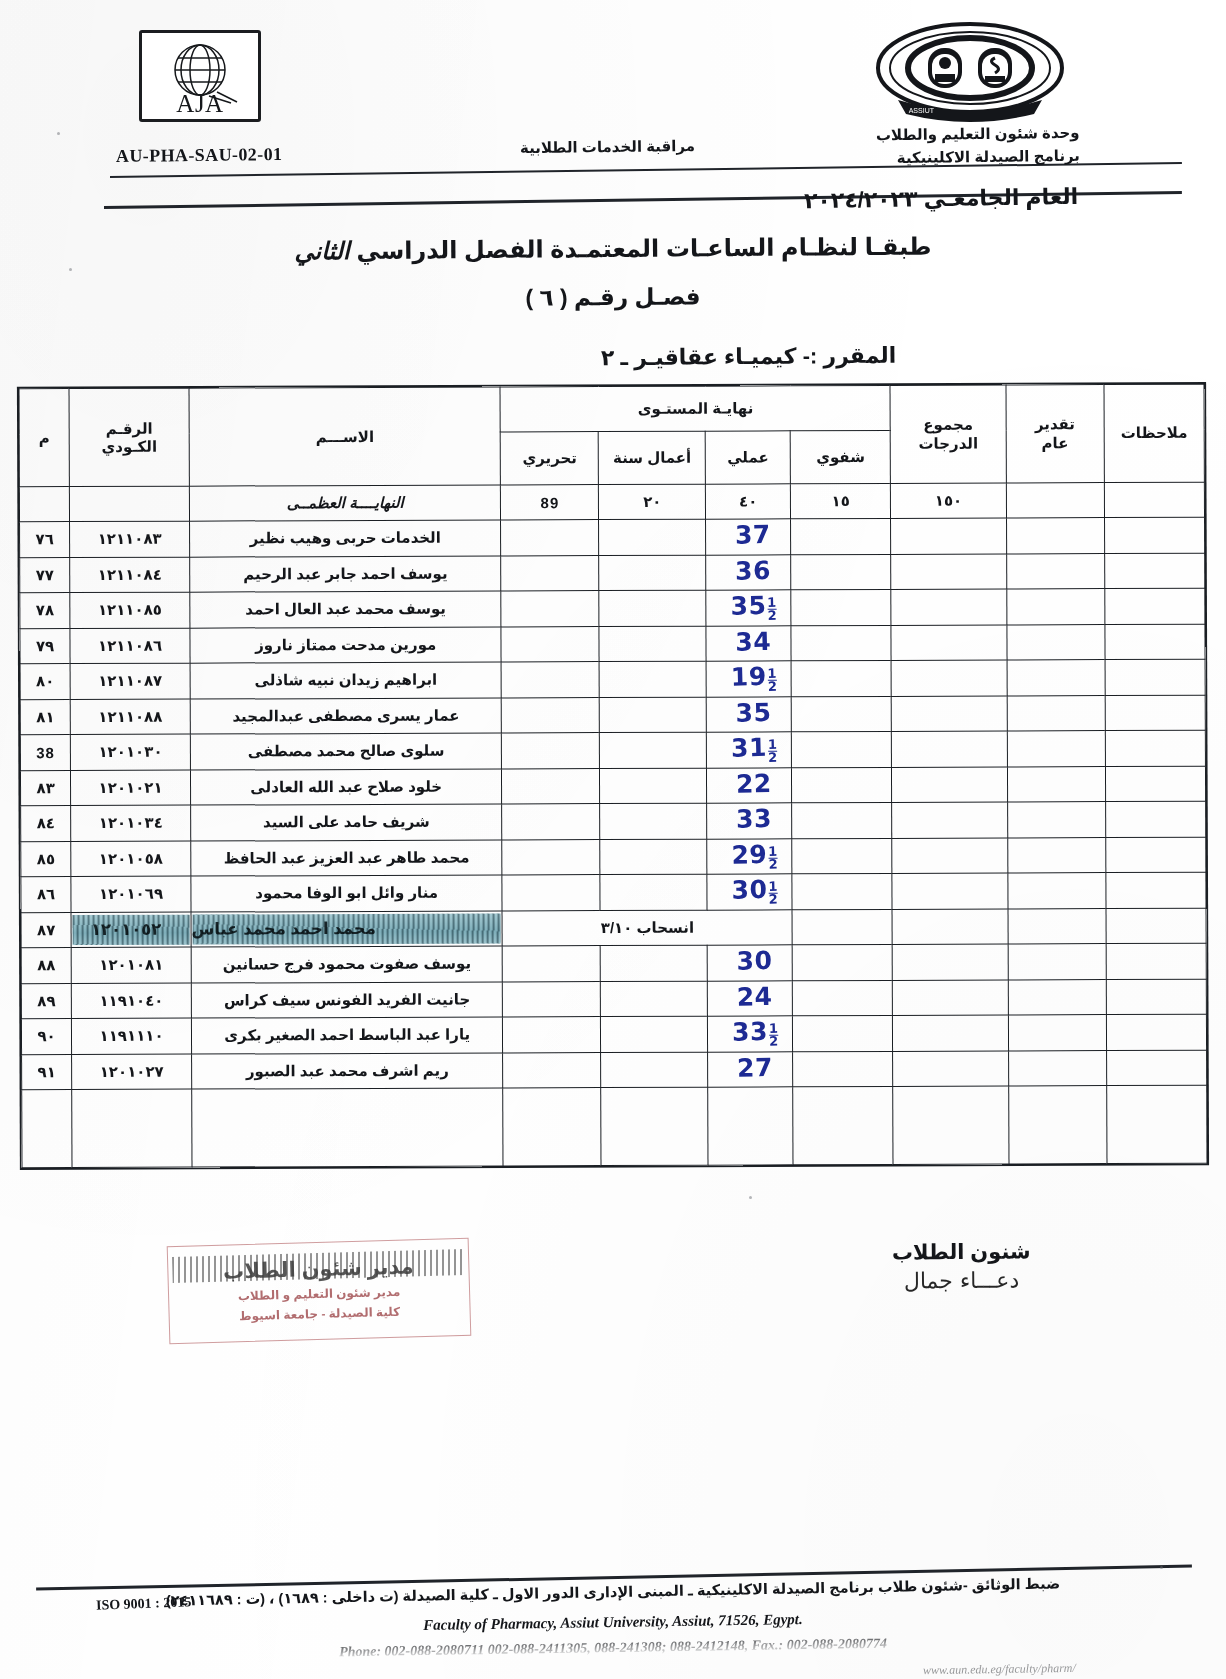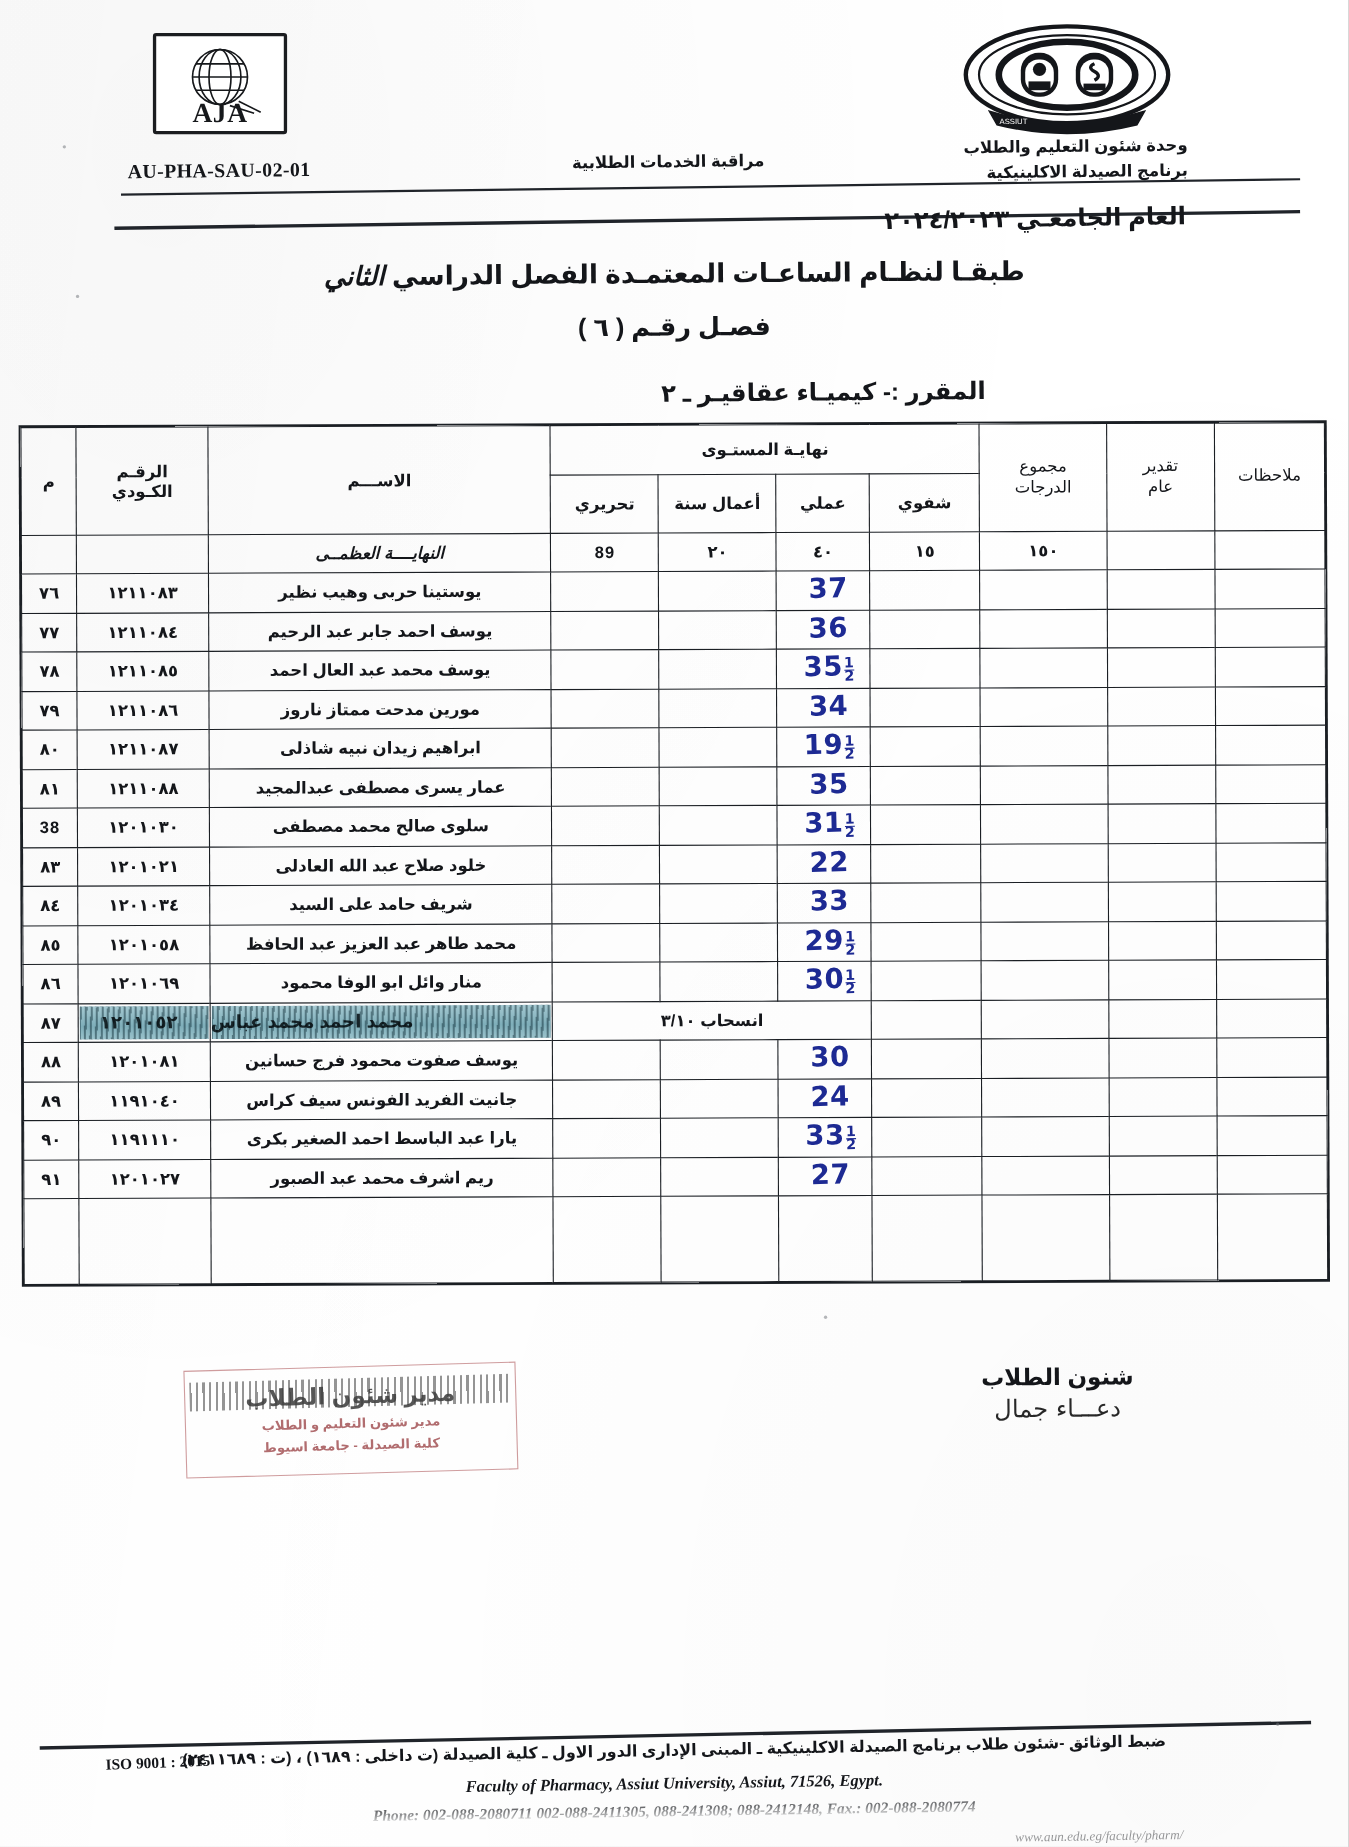--- a/index.html
+++ b/index.html
@@ -23,21 +23,21 @@
   
   .aja-logo{
     position:absolute;left:139px;top:30px;width:116px;height:86px;
     border:3px solid #1b1d20;border-radius:3px;
     overflow:hidden;background:#fff;
   }
   .aja-globe{position:absolute;left:50%;top:46%;transform:translate(-50%,-50%);}
   .aja-word{
     position:absolute;left:0;right:0;bottom:3px;text-align:center;
     font-family:"Liberation Serif","DejaVu Serif",serif;
-    font-weight:bold;font-size:25px;letter-spacing:.5px;color:#16181b;
+    font-weight:normal;font-size:25px;letter-spacing:.5px;color:#16181b;
     line-height:1;
   }
 
   .uni-seal{
     position:absolute;left:872px;top:18px;width:196px;height:108px;
   }
 
   
   .rule{position:absolute;background:#20242a;transform-origin:left center;}
   .rule-a{left:110px;top:176px;width:1072px;height:2px;transform:rotate(-0.75deg);}
@@ -91,21 +91,21 @@
     width:100%;height:100%;border-collapse:collapse;
     table-layout:fixed;background:transparent;
   }
   table.grid th,table.grid td{
     border:1.4px solid #1b1f24;
     padding:0;text-align:center;vertical-align:middle;
     font-size:15px;
   }
   .outer{box-shadow:0 0 0 1.6px #1b1f24;}
 
-  th.vhead{font-size:16px;font-weight:400;line-height:1.25;}
+  th.vhead{font-size:16px;font-weight:700;line-height:1.25;}
   th.group{font-size:19px;font-weight:700;letter-spacing:2px;height:44px;}
   th.sub{font-size:16px;font-weight:700;height:52px;}
   th.big{font-size:19px;font-weight:700;letter-spacing:3px;}
   th.mcol{font-size:17px;font-weight:700;}
 
   td.maxrow{height:34px;font-size:17px;font-weight:700;letter-spacing:1px;}
   td.maxlabel{
     font-size:19px;font-weight:700;font-style:italic;letter-spacing:3px;
   }
 
@@ -360,21 +360,21 @@
       <tr class="srow">
             <td></td>
             <td></td>
             <td></td>
             <td></td>
             <td class="prac">
               <span class="hand">37</span>
             </td>
             <td></td>
             <td></td>
-            <td class="name">يوستينا حربى وهيب نظير</td>
+            <td class="name">الخدمات حربى وهيب نظير</td>
             <td class="code">١٢١١٠٨٣</td>
             <td class="seq">٧٦</td>
           </tr>
           <tr class="srow">
             <td></td>
             <td></td>
             <td></td>
             <td></td>
             <td class="prac">
               <span class="hand">36</span>

